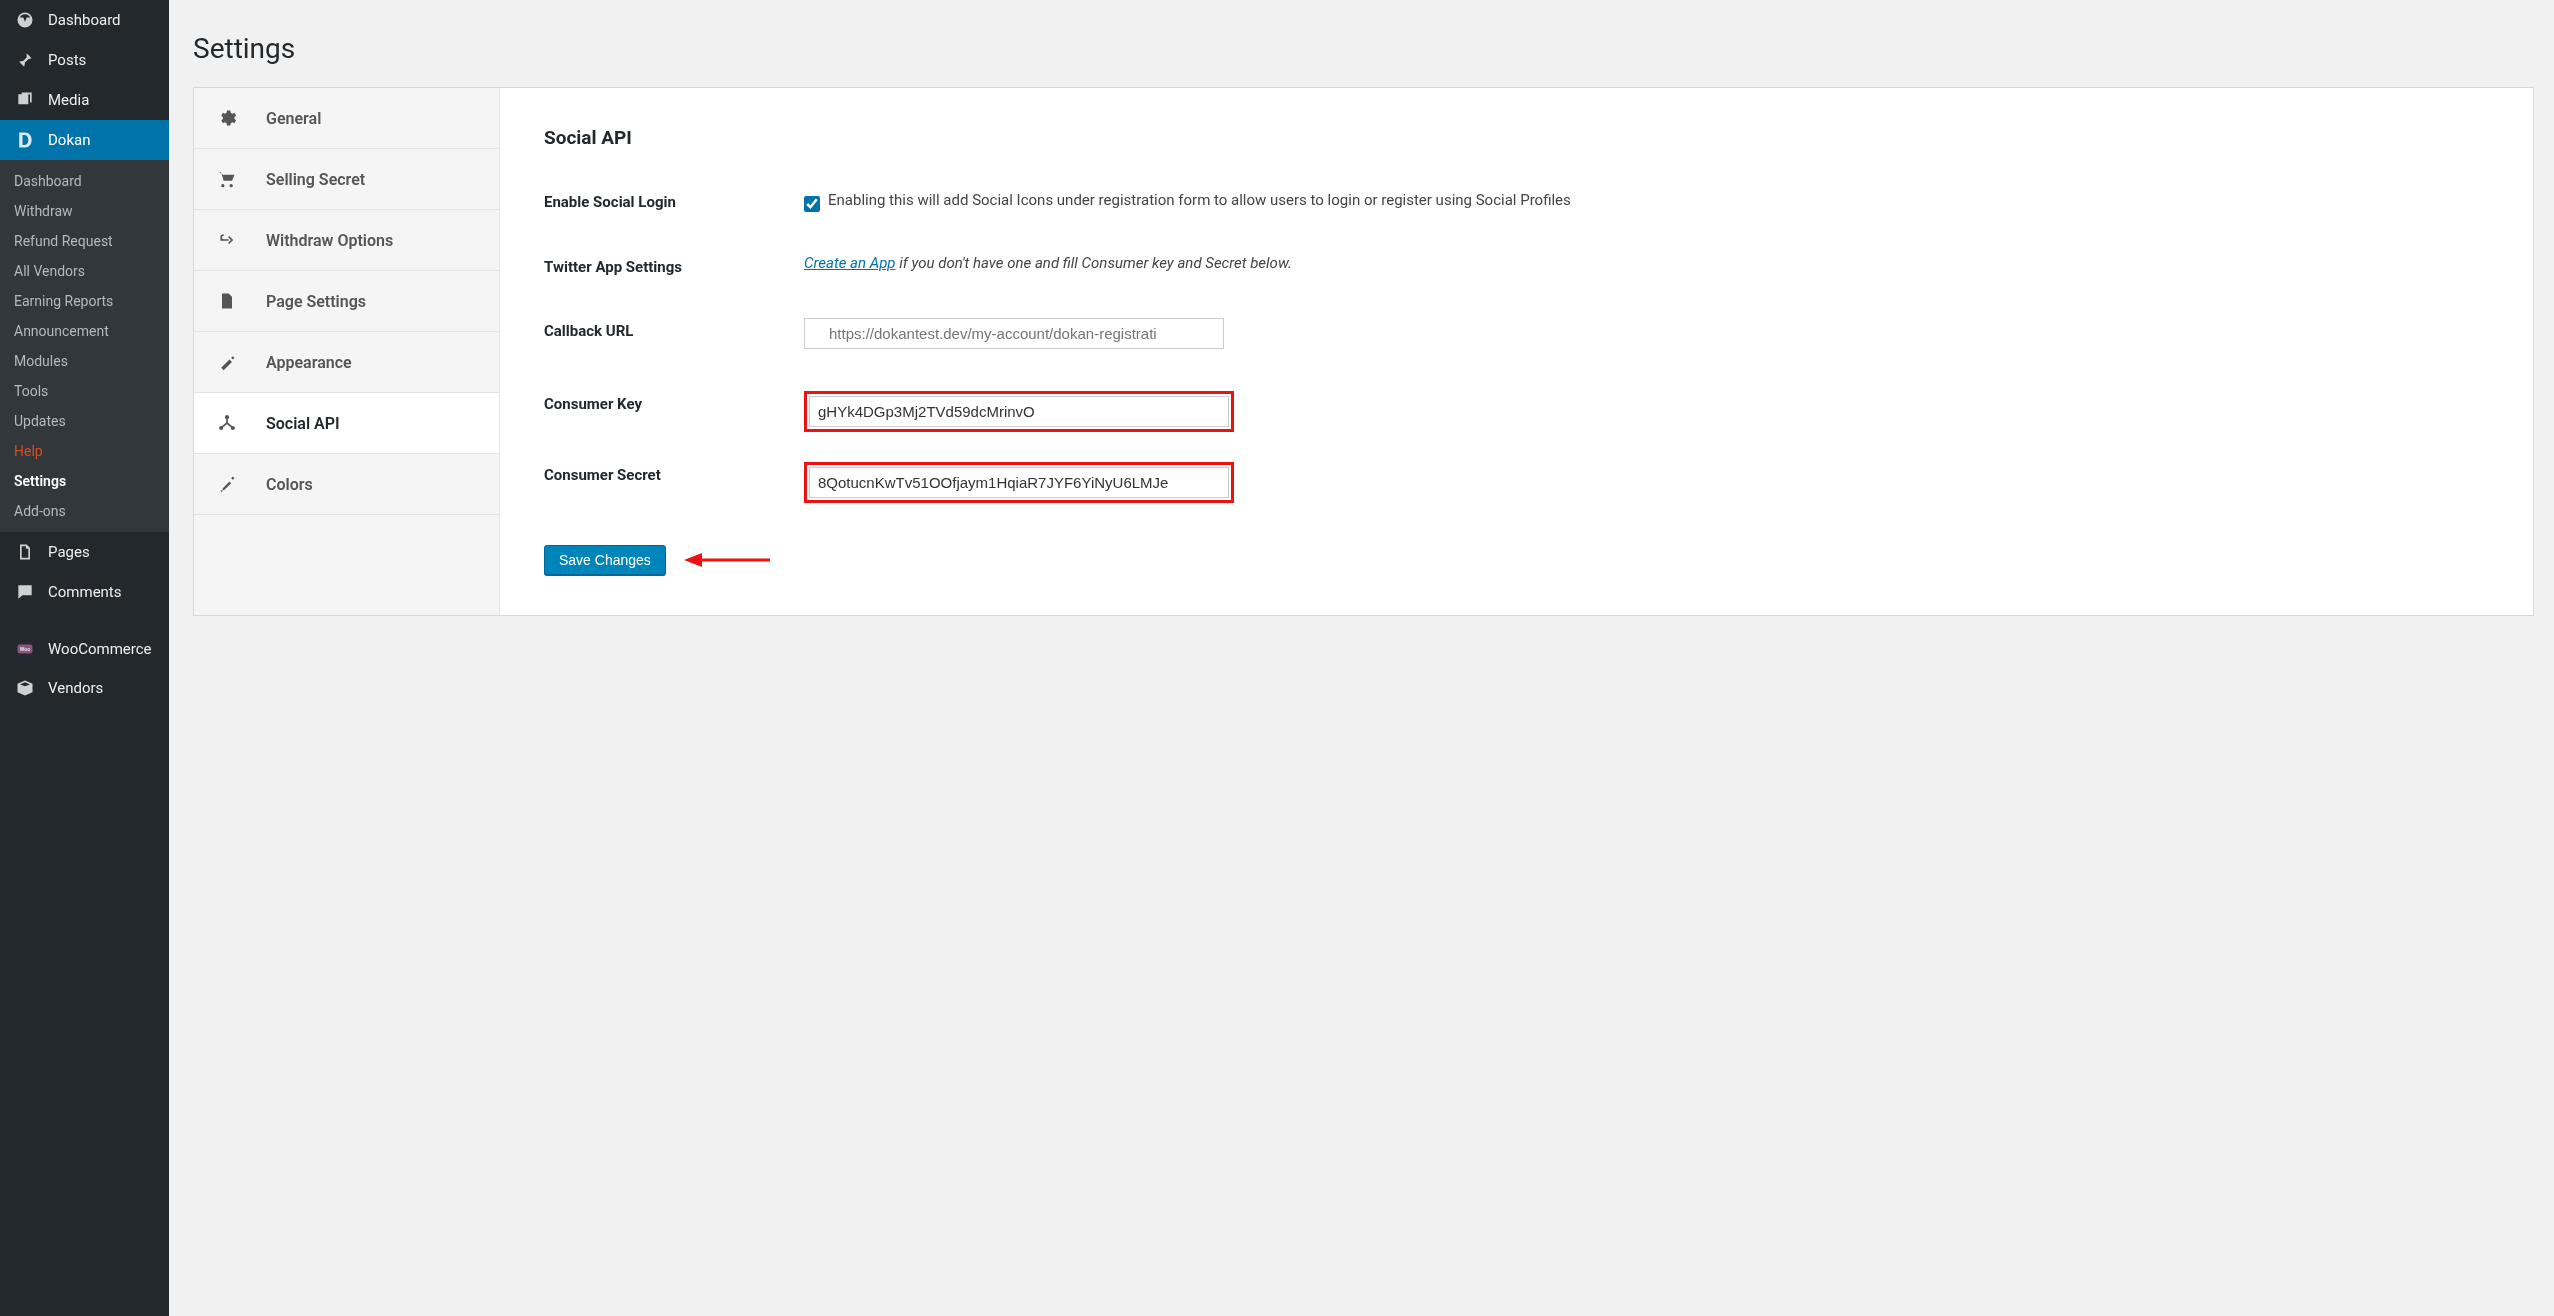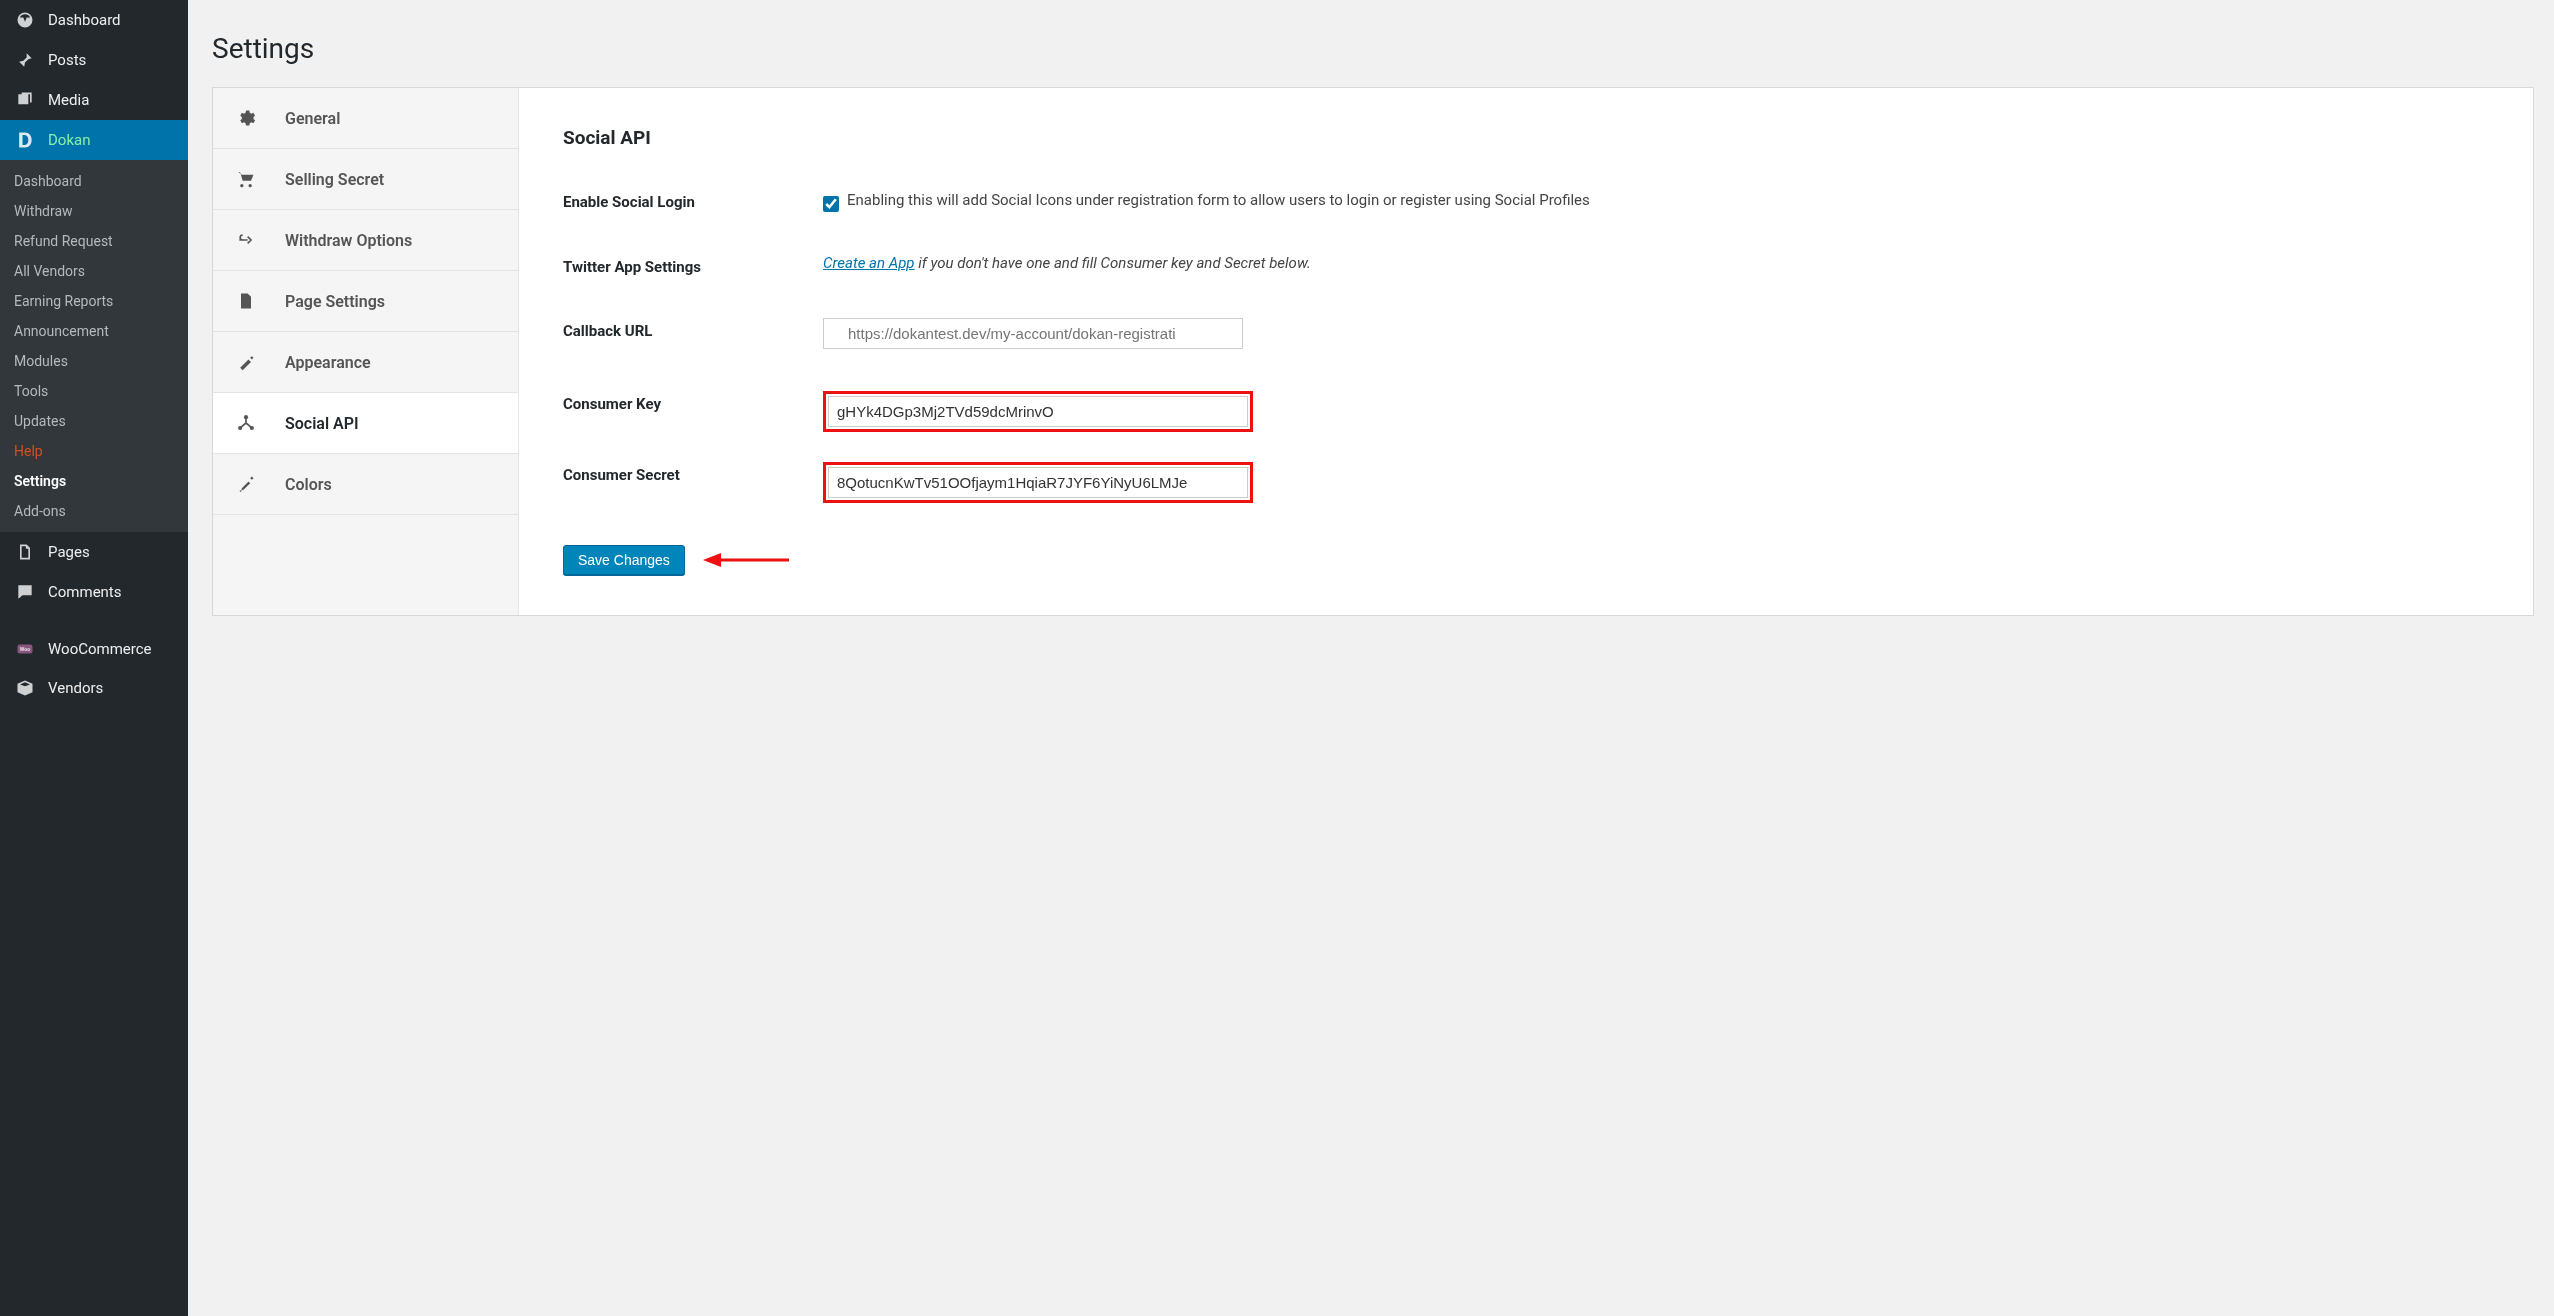--- a/index.html
+++ b/index.html
@@ -7,39 +7,39 @@
   body {
     font-family: -apple-system, BlinkMacSystemFont, "Segoe UI", Roboto, Helvetica, Arial, sans-serif;
     font-size: 14px;
     color: #32373c;
     background: #f1f1f1;
     display: flex;
   }
 
   
   .wp-sidebar {
-    width: 188px;
+    width: 169px;
     background: #23282d;
     color: #eee;
     display: flex;
     flex-direction: column;
     font-size: 15px;
   }
   .wp-menu-item {
     display: flex;
     align-items: center;
     gap: 12px;
     padding: 10px 14px;
     color: #eee;
     cursor: pointer;
   }
   .wp-menu-item .ic { width: 22px; display:flex; align-items:center; justify-content:center; opacity:0.85; }
   .wp-menu-item.active {
     background: #0073aa;
-    color: #86efac;
+    color: #ffffff;
     position: relative;
   }
   .wp-menu-item.active::after{
     content:"";
     position:absolute;
     right:-10px;
     top:50%;
     transform:translateY(-50%);
     border:10px solid transparent;
     border-left-color:#0073aa;

